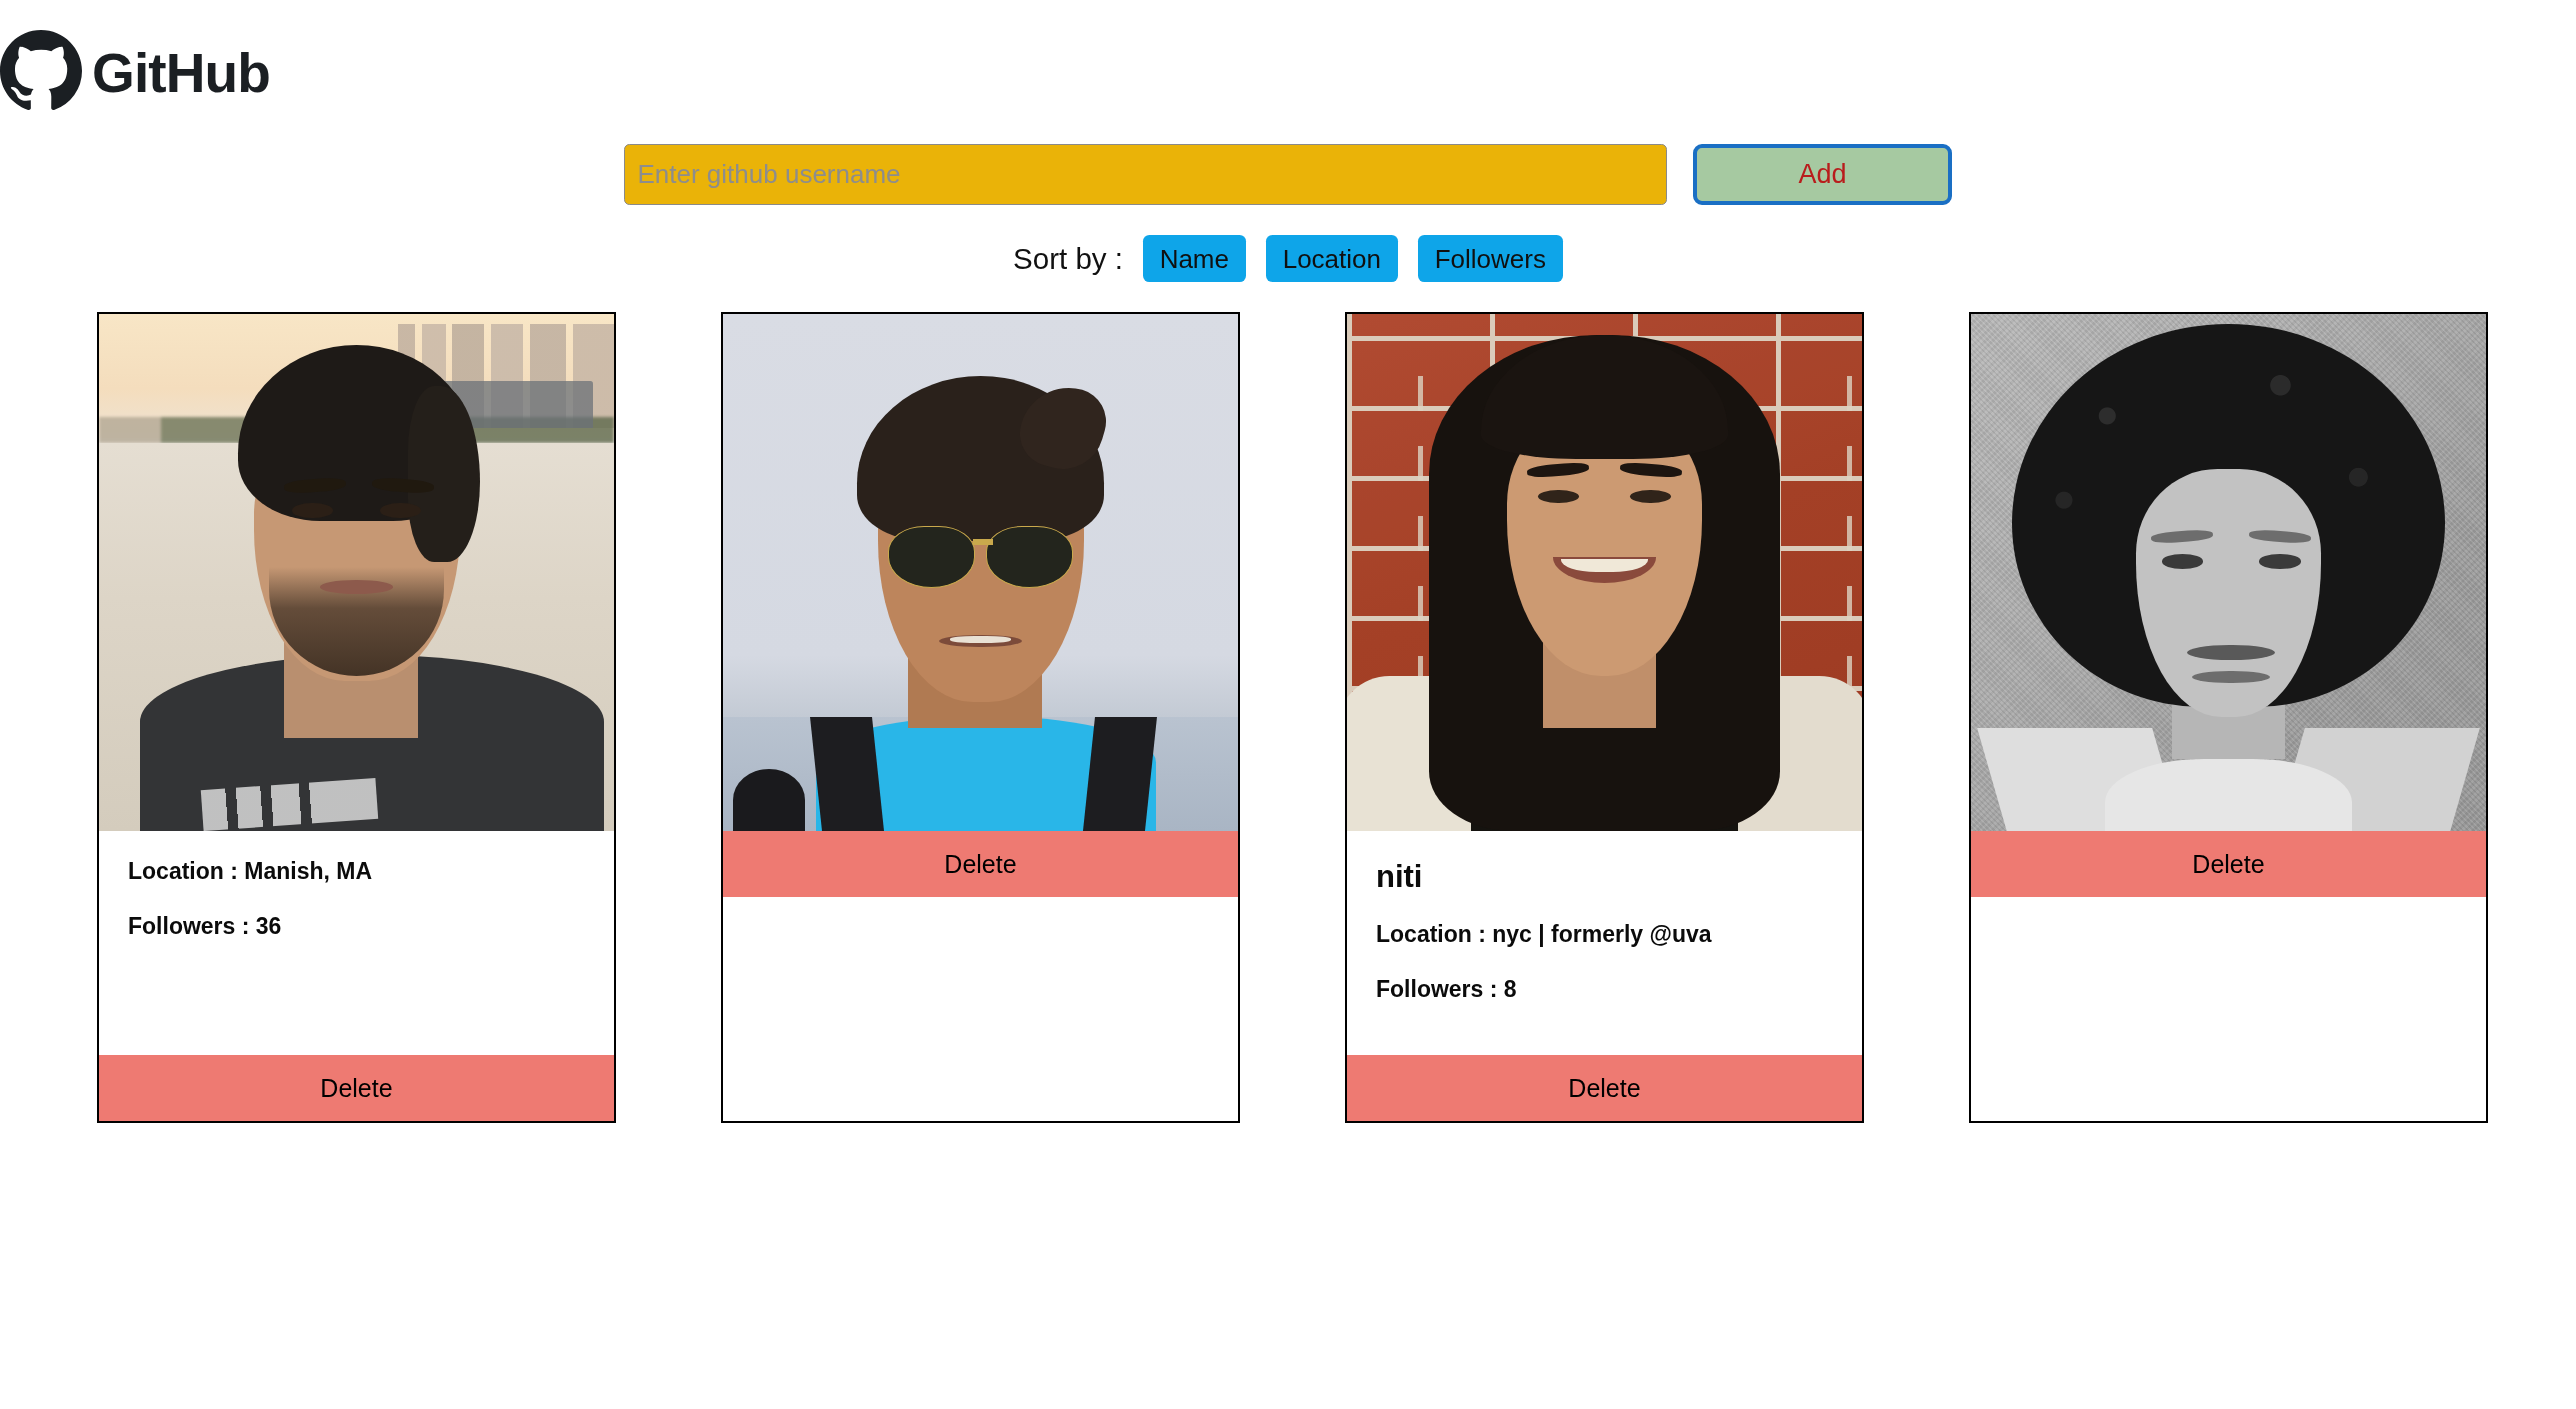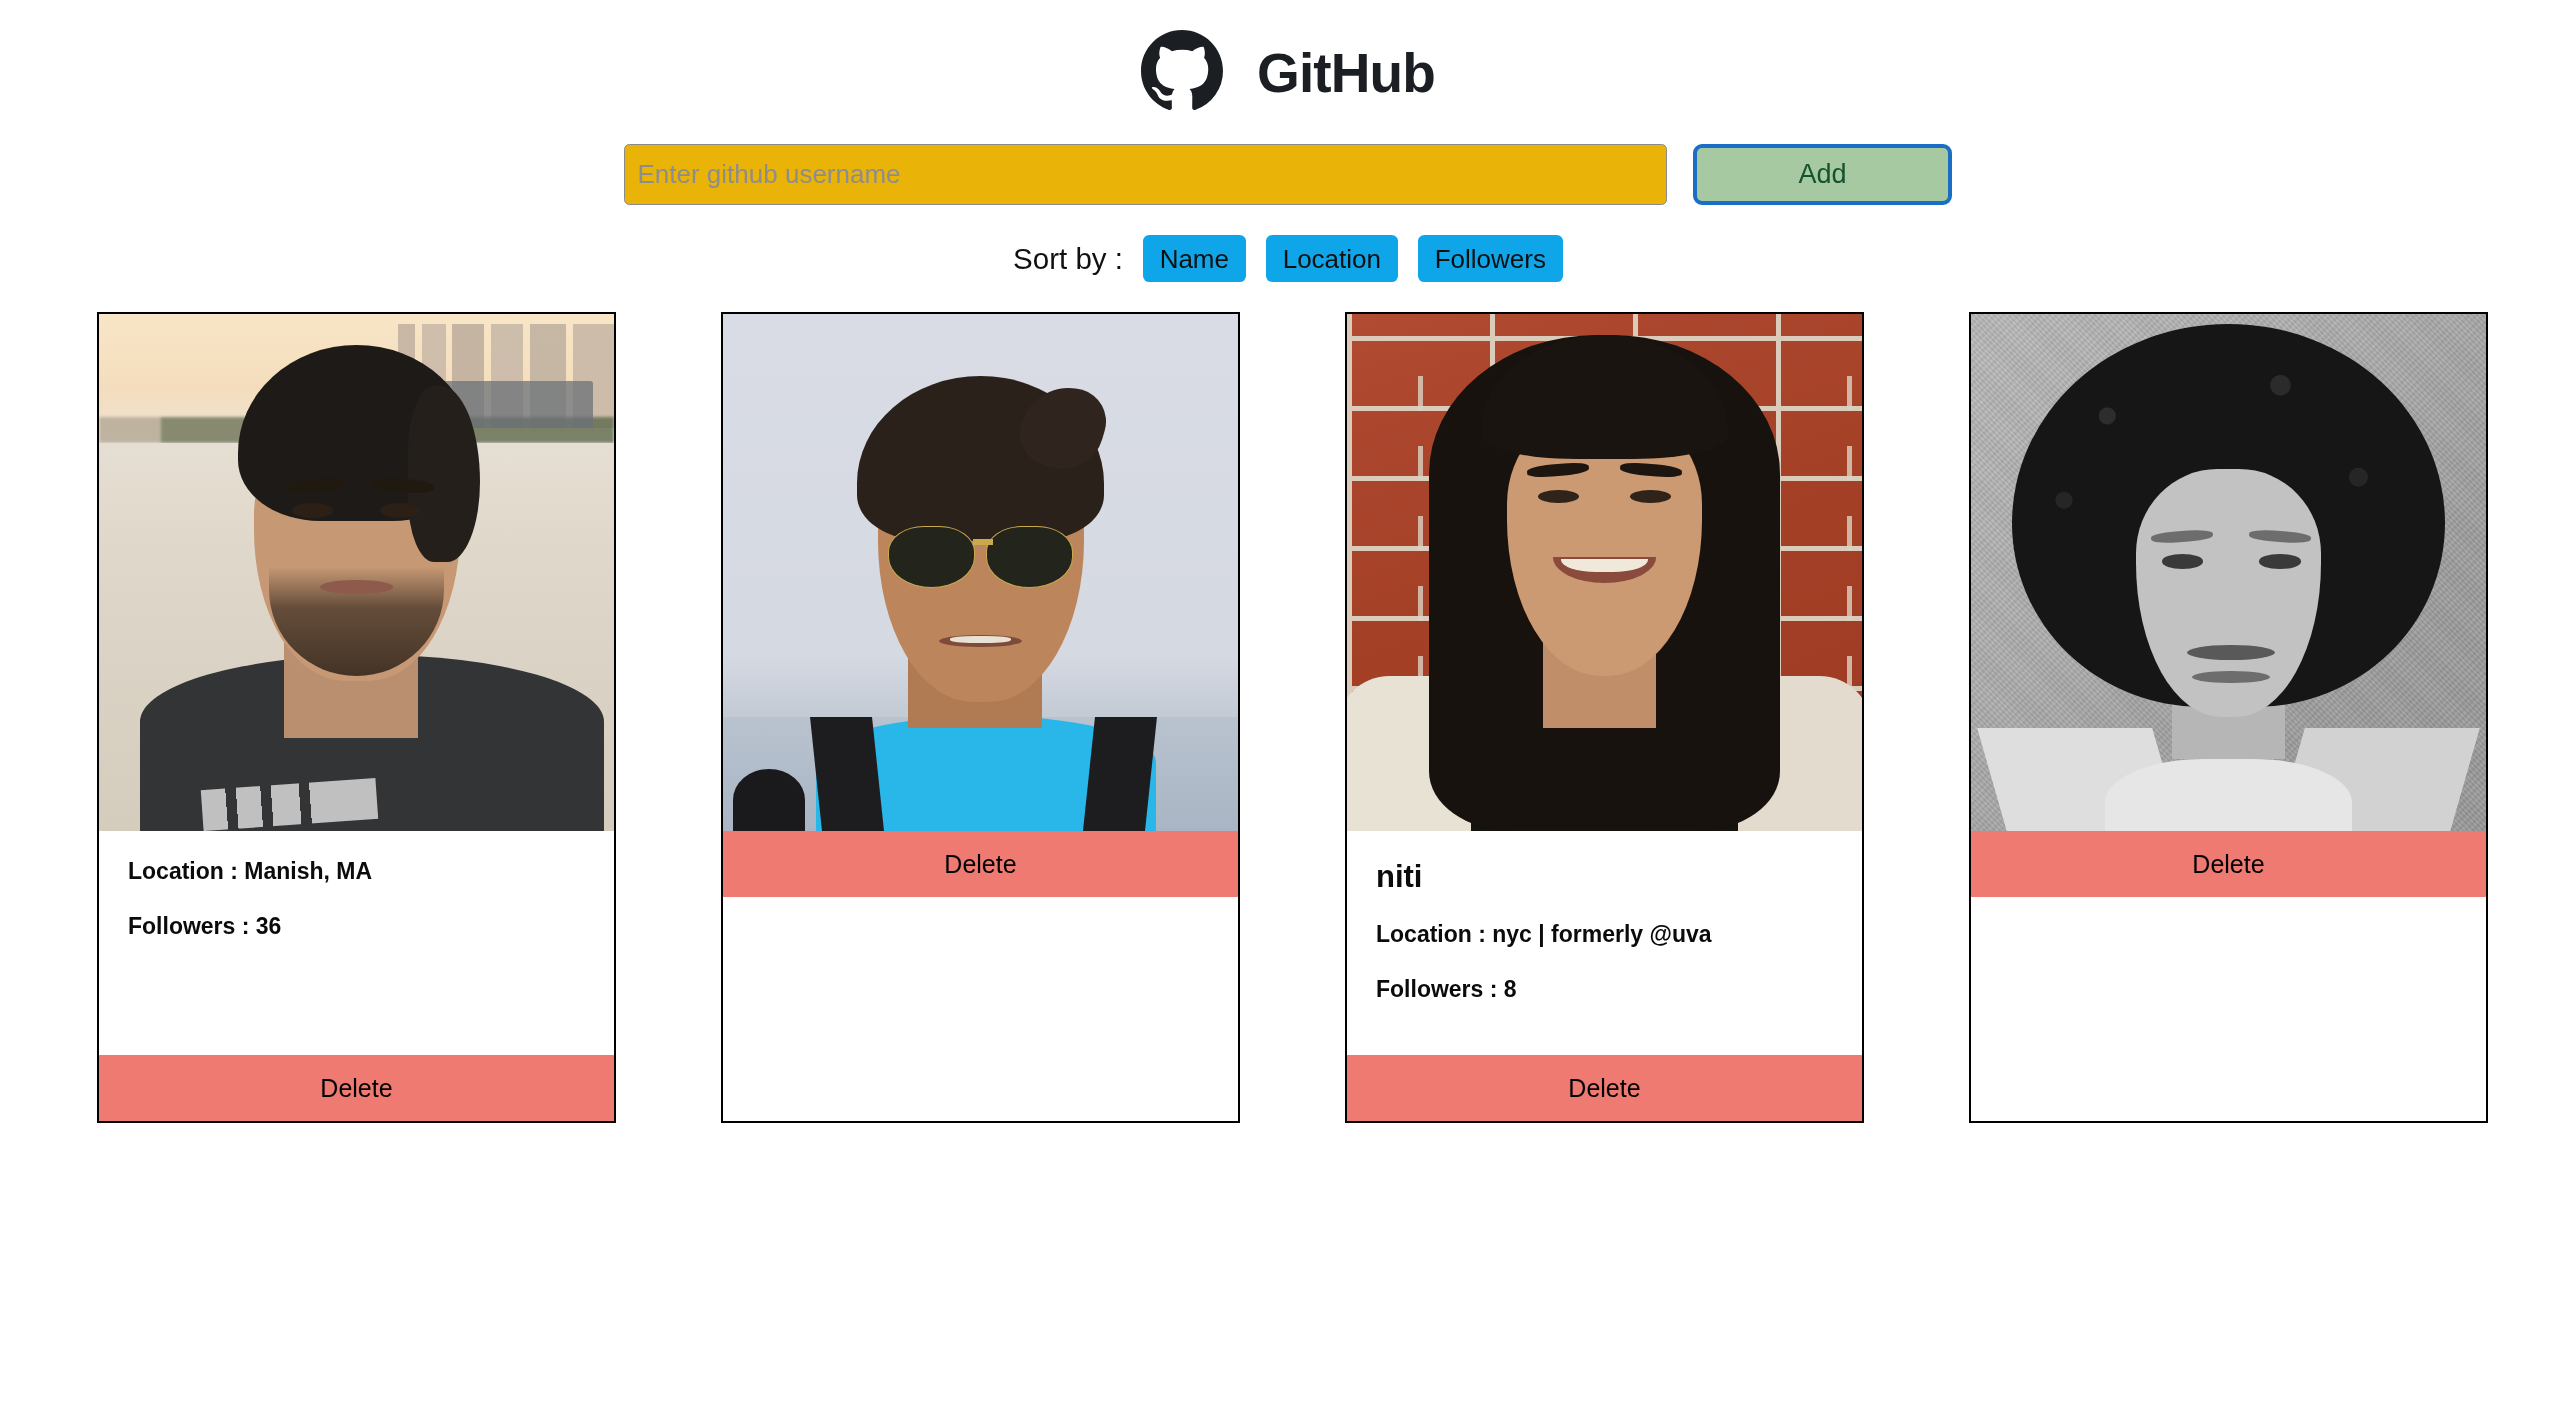--- a/index.html
+++ b/index.html
@@ -18,22 +18,22 @@
     height: 1410px;
     background: #ffffff;
   }
 
   
   .header {
     width: 100%;
     padding-top: 30px;
     display: flex;
     align-items: center;
-    justify-content: center;
-    gap: 34px;
+    justify-content: flex-start;
+    gap: 10px;
   }
   .octocat-icon { display: block; width: 82px; height: 82px; }
   .brand-title {
     font-size: 55px;
     font-weight: bold;
     color: #1b1f23;
     letter-spacing: -0.9px;
     line-height: 1;
     padding-top: 5.4px;
   }
@@ -61,21 +61,21 @@
   .username-input::placeholder { color: #8d8d8d; }
 
   .add-button {
     width: 259px;
     height: 61px;
     background: #a6c9a1;
     border: 4.5px solid #1a6fc4;
     border-radius: 9px;
     font-family: "Liberation Sans", sans-serif;
     font-size: 27px;
-    color: #14532d;
+    color: #b91c1c;
     cursor: pointer;
     line-height: 1;
     padding: 0;
   }
 
   
   .sort-row {
     margin-top: 30px;
     display: flex;
     align-items: center;

